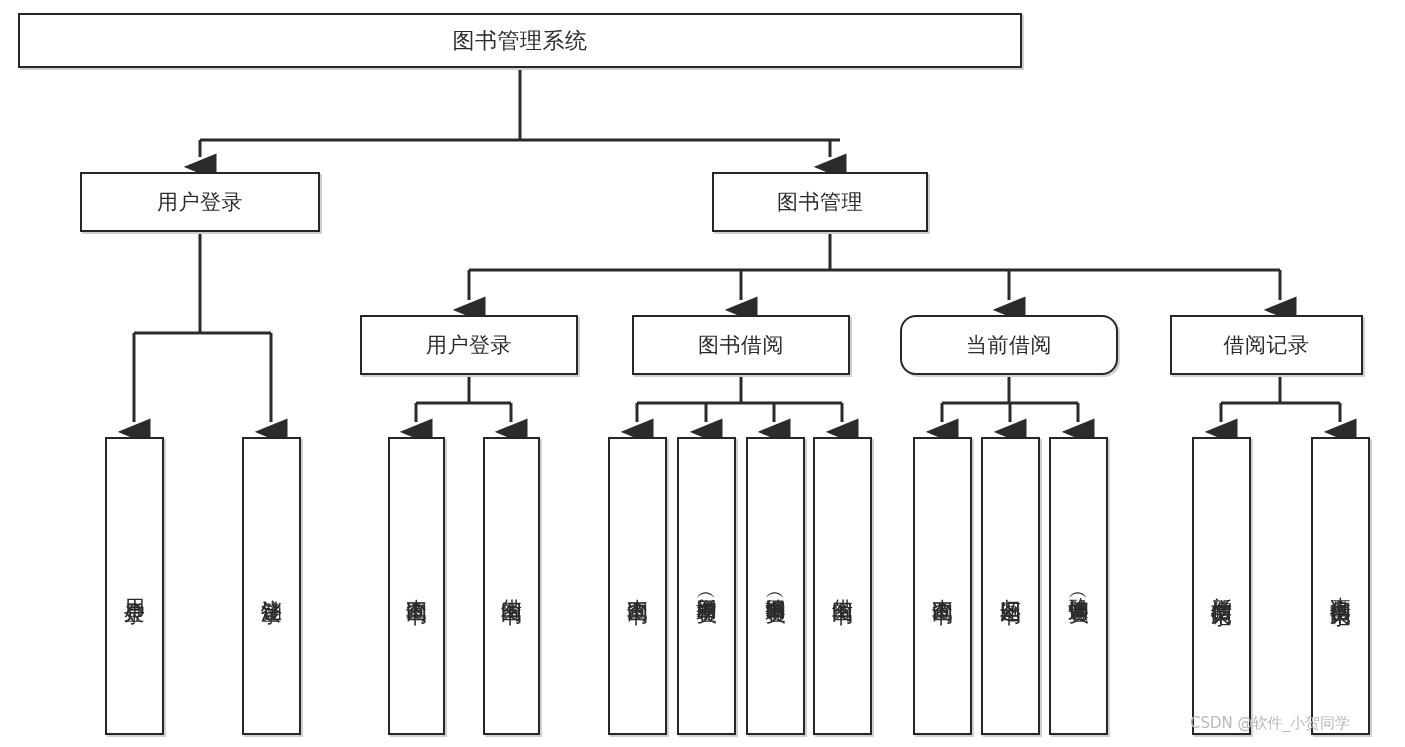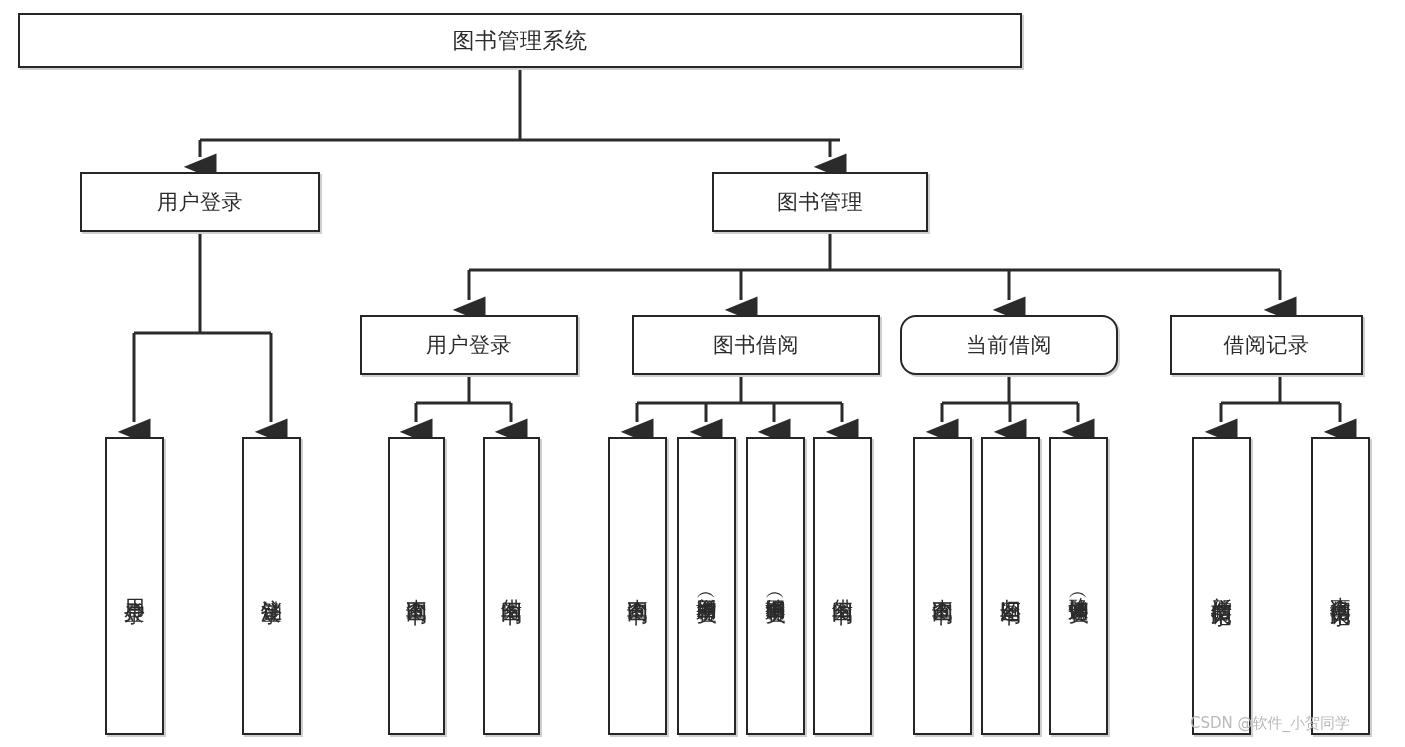--- a/index.html
+++ b/index.html
@@ -140,21 +140,21 @@
   <div class="node h" style="left:80px; top:172px; width:240px; height:60px;">
     <span class="lbl">用户登录</span>
   </div>
   <div class="node h" style="left:712px; top:172px; width:216px; height:60px;">
     <span class="lbl">图书管理</span>
   </div>
 
   <div class="node h" style="left:360px; top:315px; width:218px; height:60px;">
     <span class="lbl">用户登录</span>
   </div>
-  <div class="node h" style="left:632px; top:315px; width:248px; height:60px;">
+  <div class="node h" style="left:632px; top:315px; width:218px; height:60px;">
     <span class="lbl">图书借阅</span>
   </div>
   <div class="node h" style="left:900px; top:315px; width:218px; height:60px;border-radius:16px;">
     <span class="lbl">当前借阅</span>
   </div>
   <div class="node h" style="left:1170px; top:315px; width:193px; height:60px;">
     <span class="lbl">借阅记录</span>
   </div>
 
   <div class="node v" style="left:105px; top:437px; width:59px; height:298px;">

